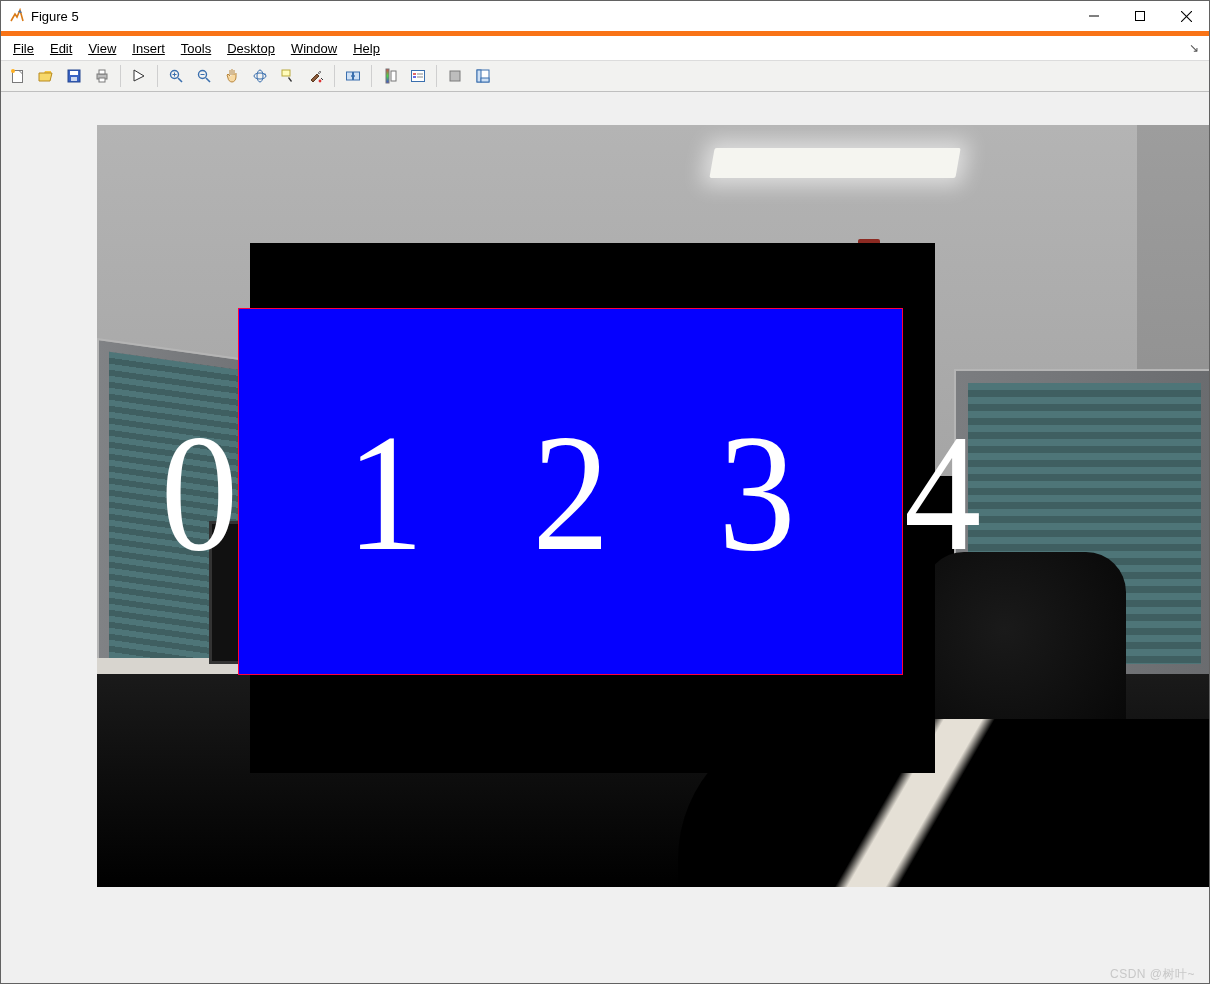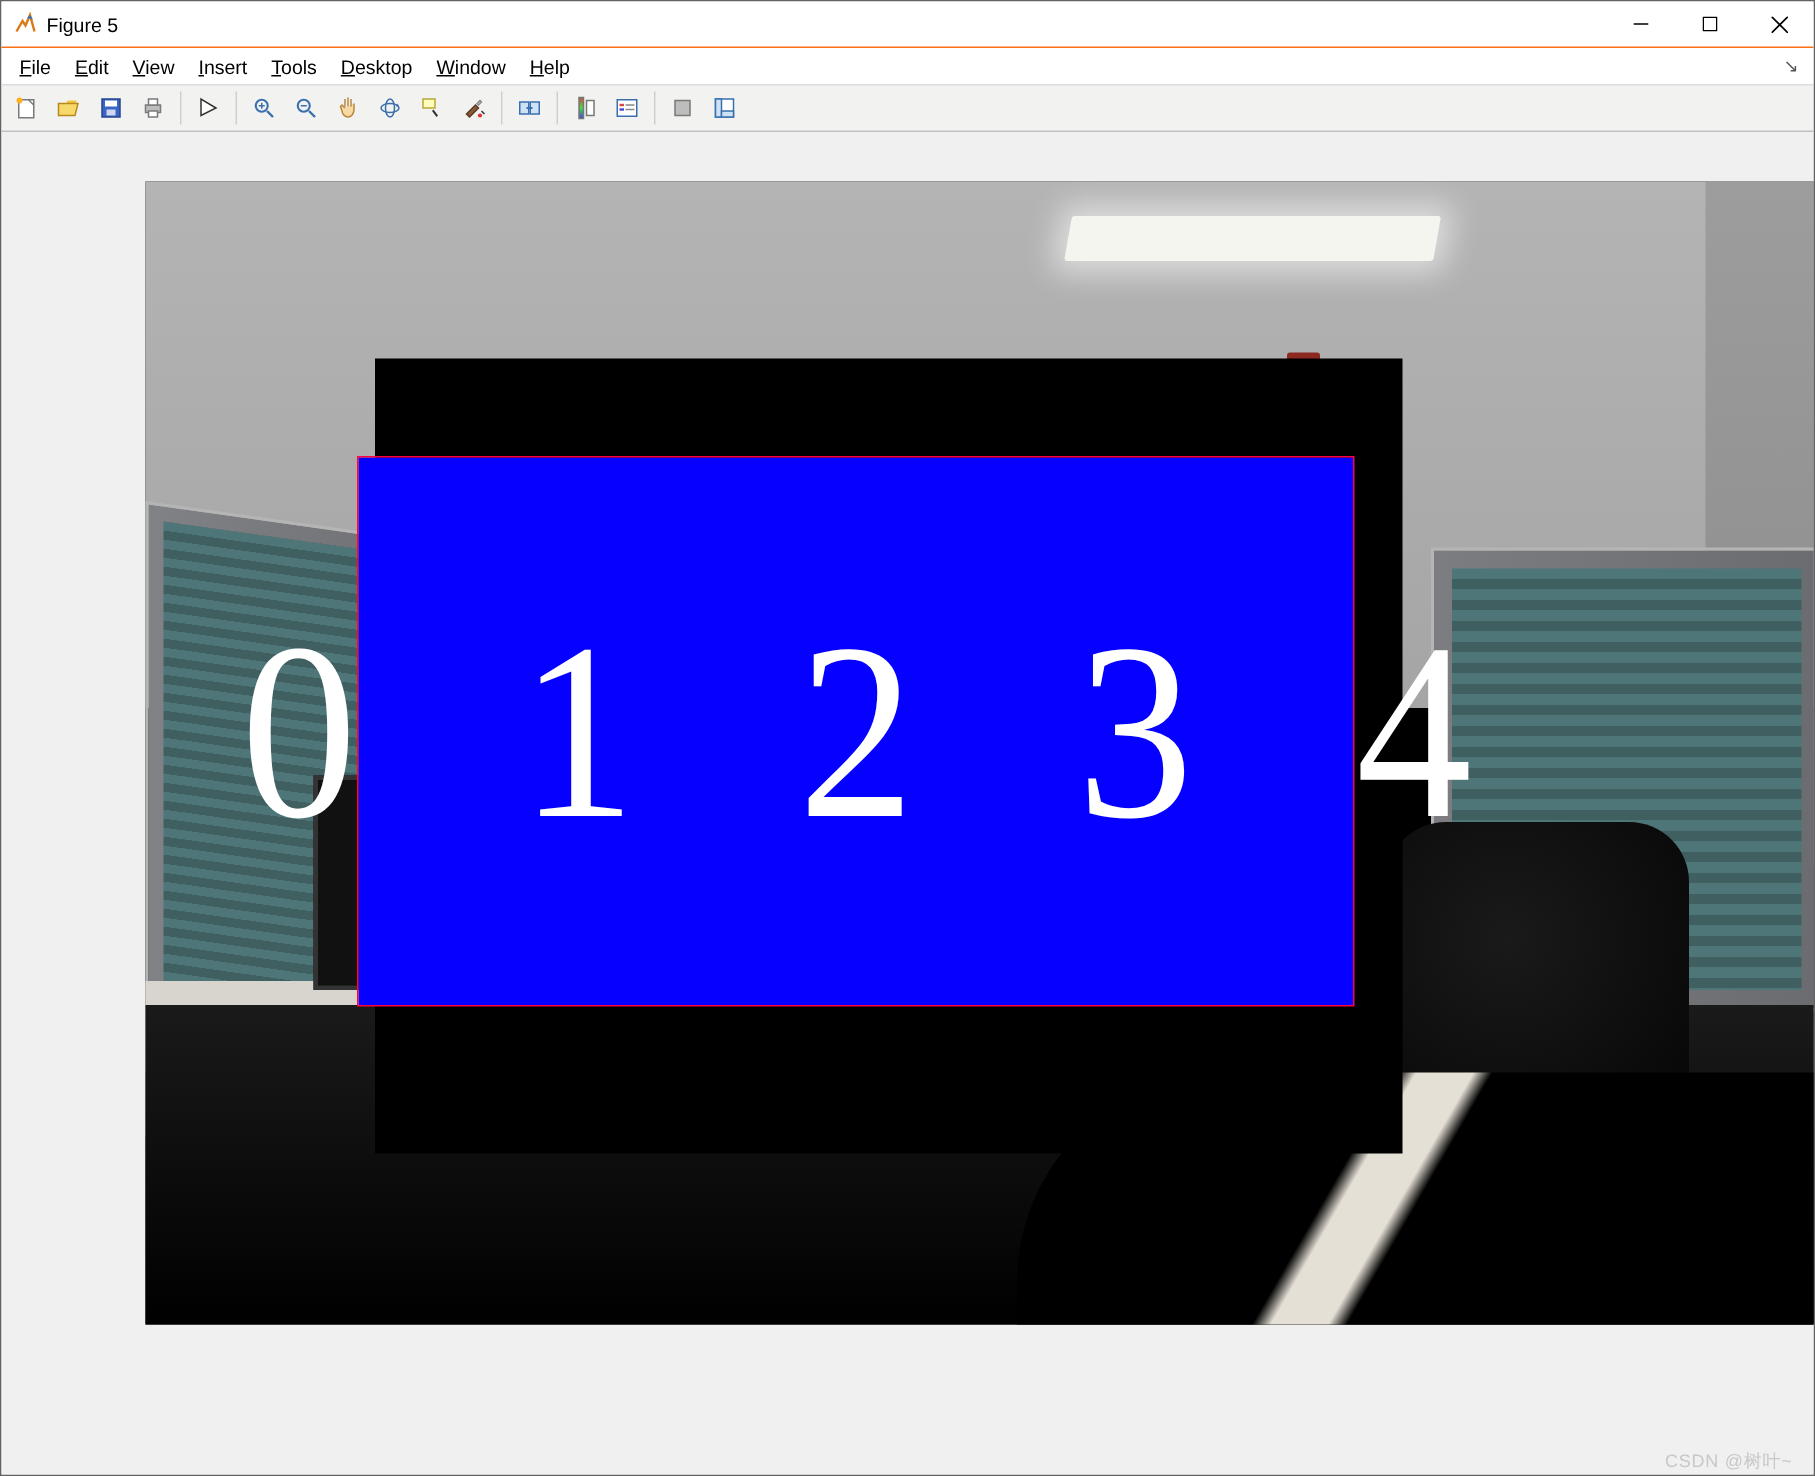--- a/index.html
+++ b/index.html
@@ -1,28 +1,28 @@
 <!DOCTYPE html>
 <html><head>
 <meta charset="utf-8">
 <style>
   html,body{margin:0;padding:0;font-family:"Segoe UI",Tahoma,sans-serif;font-size:13px;background:#fff;color:#000;}
   .window{width:1210px;height:984px;border:1px solid #626262;box-sizing:border-box;display:flex;flex-direction:column;background:#fff;position:relative;}
   
-  .titlebar{height:30px;display:flex;align-items:center;background:#fff;border-bottom:1px solid #f97316;}
+  .titlebar{height:30px;display:flex;align-items:center;background:#fff;border-bottom:5px solid #f97316;}
   .titlebar .app-icon{width:16px;height:16px;margin:0 6px 0 8px;display:inline-block;position:relative;}
   .titlebar .app-icon svg{width:16px;height:16px;}
   .titlebar .title-text{flex:0 0 auto;font-size:13px;}
   .titlebar .spacer{flex:1 1 auto;}
   .winbtn{width:46px;height:30px;display:flex;align-items:center;justify-content:center;}
   .winbtn svg{width:10px;height:10px;stroke:#000;stroke-width:1;fill:none;}
   .winbtn.close svg{width:11px;height:11px;}
   
   .menubar{height:24px;display:flex;align-items:center;padding:0 4px;background:#fff;}
-  .menubar .menu-item{padding:2px 8px;font-size:13px;cursor:default;}
+  .menubar .menu-item{padding:2px 8px;font-size:13px;cursor:default;text-decoration:underline;}
   .menubar .menu-item .ul{text-decoration:underline;}
   .menubar .dock-arrow{margin-left:auto;margin-right:6px;font-size:12px;color:#555;}
   
   .toolbar{height:30px;display:flex;align-items:center;padding:0 4px;background:#f2f2f0;border-top:1px solid #dcdcdc;border-bottom:1px solid #bfbfbf;gap:2px;}
   .tb-btn{width:24px;height:24px;display:flex;align-items:center;justify-content:center;border:1px solid transparent;border-radius:2px;}
   .tb-btn svg{width:16px;height:16px;}
   .tb-sep{width:1px;height:22px;background:#cfcfcf;margin:0 3px;}
   
   .client{flex:1 1 auto;background:#f0f0f0;position:relative;overflow:hidden;}
   .canvas-frame{position:absolute;left:96px;top:33px;width:1118px;height:762px;background:#000;}

